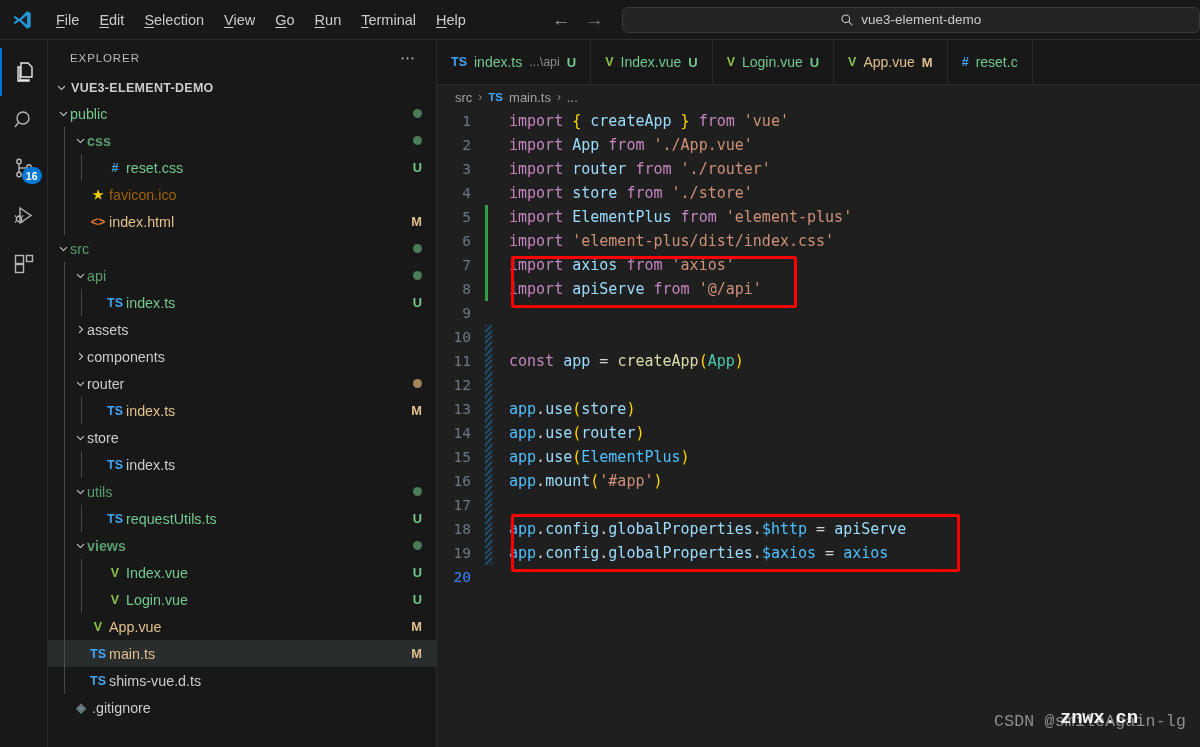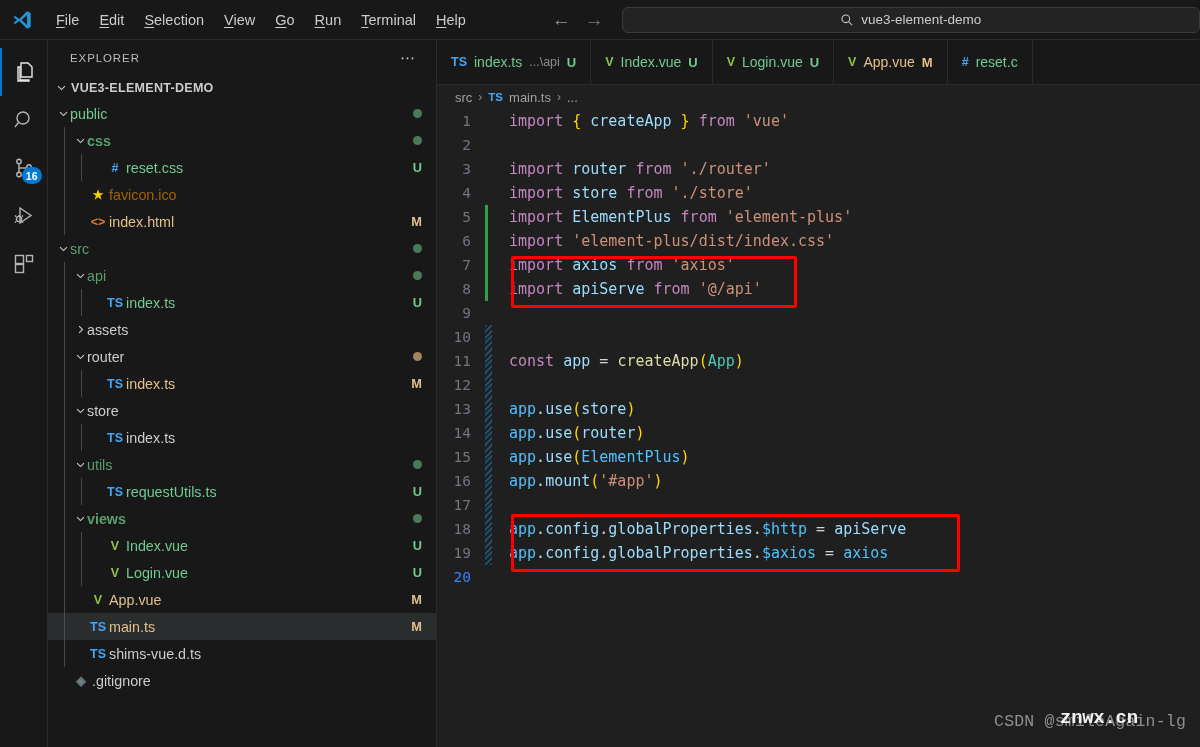--- a/index.html
+++ b/index.html
@@ -335,20 +335,29 @@
               <svg width="11" height="11" viewBox="0 0 16 16">
                 <path d="M6 3 L11 8 L6 13" fill="none" stroke="#cccccc" stroke-width="1.6"></path>
               </svg>
             </span>
             <span class="label" style="color: rgb(204, 204, 204);">assets</span>
           </div>
           <div class="row" style="padding-left: 25px;">
             <div class="indent-guide" style="left: 16px;"></div>
             <span class="twisty">
               <svg width="11" height="11" viewBox="0 0 16 16">
+                <path d="M6 3 L11 8 L6 13" fill="none" stroke="#cccccc" stroke-width="1.6"></path>
+              </svg>
+            </span>
+            <span class="label" style="color: rgb(204, 204, 204);">components</span>
+          </div>
+          <div class="row" style="padding-left: 25px;">
+            <div class="indent-guide" style="left: 16px;"></div>
+            <span class="twisty">
+              <svg width="11" height="11" viewBox="0 0 16 16">
                 <path d="M3 6 L8 11 L13 6" fill="none" stroke="#cccccc" stroke-width="1.6"></path>
               </svg>
             </span>
             <span class="label" style="color: rgb(204, 204, 204);">router</span>
             <span class="dot" style="background: rgb(161, 131, 93);"></span>
           </div>
           <div class="row" style="padding-left: 42px;">
             <div class="indent-guide" style="left: 16px;"></div>
             <div class="indent-guide" style="left: 33px;"></div>
             <span class="twisty"></span>
@@ -484,20 +493,21 @@
 
       <div class="code-area" id="code-area">
           <div class="code-line">
             <span class="lnum">1</span>
             <span class="gutter-mark"></span>
             <span class="ctext"><span class="t-kw">import</span><span class="t-op"> </span><span class="t-brc">{</span><span class="t-var"> createApp </span><span class="t-brc">}</span><span class="t-op"> </span><span class="t-kw">from</span><span class="t-op"> </span><span class="t-str">'vue'</span></span>
           </div>
           <div class="code-line">
             <span class="lnum">2</span>
             <span class="gutter-mark"></span>
+            <span class="ctext"><span class="t-kw">import</span><span class="t-op"> </span><span class="t-var">App</span><span class="t-op"> </span><span class="t-kw">from</span><span class="t-op"> </span><span class="t-str">'./App.vue'</span></span>
           </div>
           <div class="code-line">
             <span class="lnum">3</span>
             <span class="gutter-mark"></span>
             <span class="ctext"><span class="t-kw">import</span><span class="t-op"> </span><span class="t-var">router</span><span class="t-op"> </span><span class="t-kw">from</span><span class="t-op"> </span><span class="t-str">'./router'</span></span>
           </div>
           <div class="code-line">
             <span class="lnum">4</span>
             <span class="gutter-mark"></span>
             <span class="ctext"><span class="t-kw">import</span><span class="t-op"> </span><span class="t-var">store</span><span class="t-op"> </span><span class="t-kw">from</span><span class="t-op"> </span><span class="t-str">'./store'</span></span>

